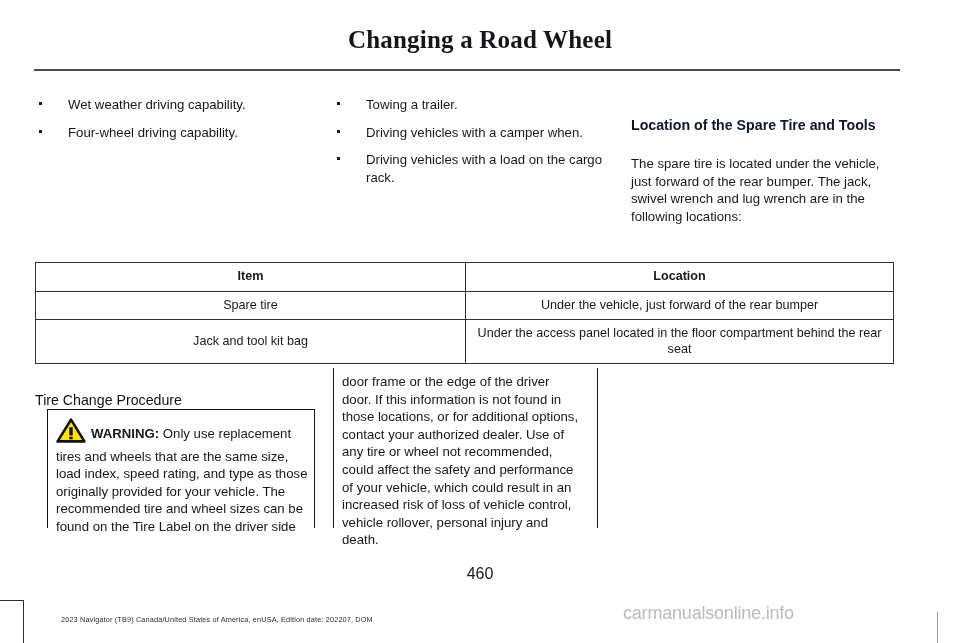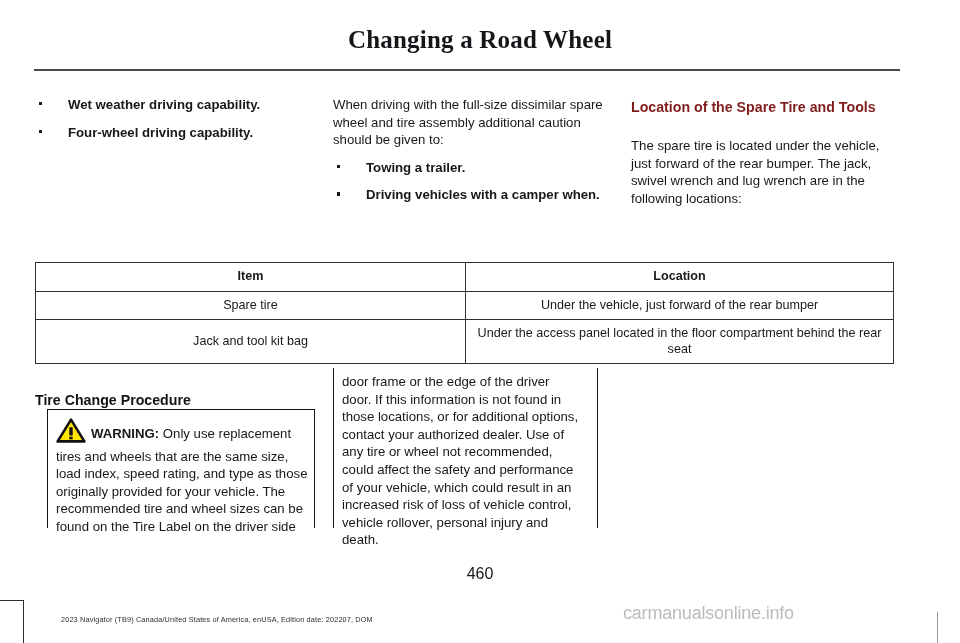--- a/index.html
+++ b/index.html
@@ -47,38 +47,37 @@
     color: #16181c;
   }
   .col-1 { left: 35px;  width: 278px; }
   .col-2 { left: 333px; width: 278px; }
   .col-3 { left: 631px; width: 268px; }
 
   .para { margin: 0 0 10px 0; }
   .para:last-child { margin-bottom: 0; margin-top: 21px; }
 
   .subhead {
-    margin: 2px 0 9px 0;
+    margin: 20px 0 9px 0;
     font-size: 14.2px;
     font-weight: bold;
     line-height: 18px;
-    color: #7f1d1d;
+    color: #0f172a;
   }
 
   ul.bullets {
     list-style: none;
     margin: 0;
     padding: 0;
   }
   ul.bullets li {
     position: relative;
     padding-left: 33px;
     margin-bottom: 10px;
     line-height: 17.6px;
-    font-weight: bold;
   }
   ul.bullets li:last-child { margin-bottom: 0; }
   ul.bullets li .dot {
     position: absolute;
     left: 4px;
     top: 6px;
     width: 3.2px;
     height: 3.2px;
     background: #1a1a1a;
   }
@@ -109,21 +108,21 @@
   .loc-table td { height: 13px; }
   .loc-table col.c1 { width: 430px; }
   .loc-table col.c2 { width: 428px; }
 
   
   .proc-head {
     position: absolute;
     left: 35px;
     top: 380px;
     font-size: 14.2px;
-    font-weight: bold;
+    font-weight: normal;
     color: #111317;
   }
 
   
   .warn-a {
     position: absolute;
     left: 35px;
     top: 409px;
     width: 268px;
     height: 119px;
@@ -221,29 +220,32 @@
       <span>Wet weather driving capability.</span>
     </li>
     <li>
       <span class="dot"></span>
       <span>Four-wheel driving capability.</span>
     </li>
   </ul>
 </div>
 
 <div class="col col-2">
-  <p class="para">When driving with the full-size dissimilar spare wheel and tire assembly additional caution should be given to:</p>
   <ul class="bullets">
     <li>
       <span class="dot"></span>
       <span>Towing a trailer.</span>
     </li>
     <li>
       <span class="dot"></span>
       <span>Driving vehicles with a camper when.</span>
+    </li>
+    <li>
+      <span class="dot"></span>
+      <span>Driving vehicles with a load on the cargo rack.</span>
     </li>
   </ul>
 </div>
 
 <div class="col col-3">
   <h2 class="subhead">Location of the Spare Tire and Tools</h2>
   <p class="para">The spare tire is located under the vehicle, just forward of the rear bumper. The jack, swivel wrench and lug wrench are in the following locations:</p>
 </div>
 
 <table class="loc-table">

